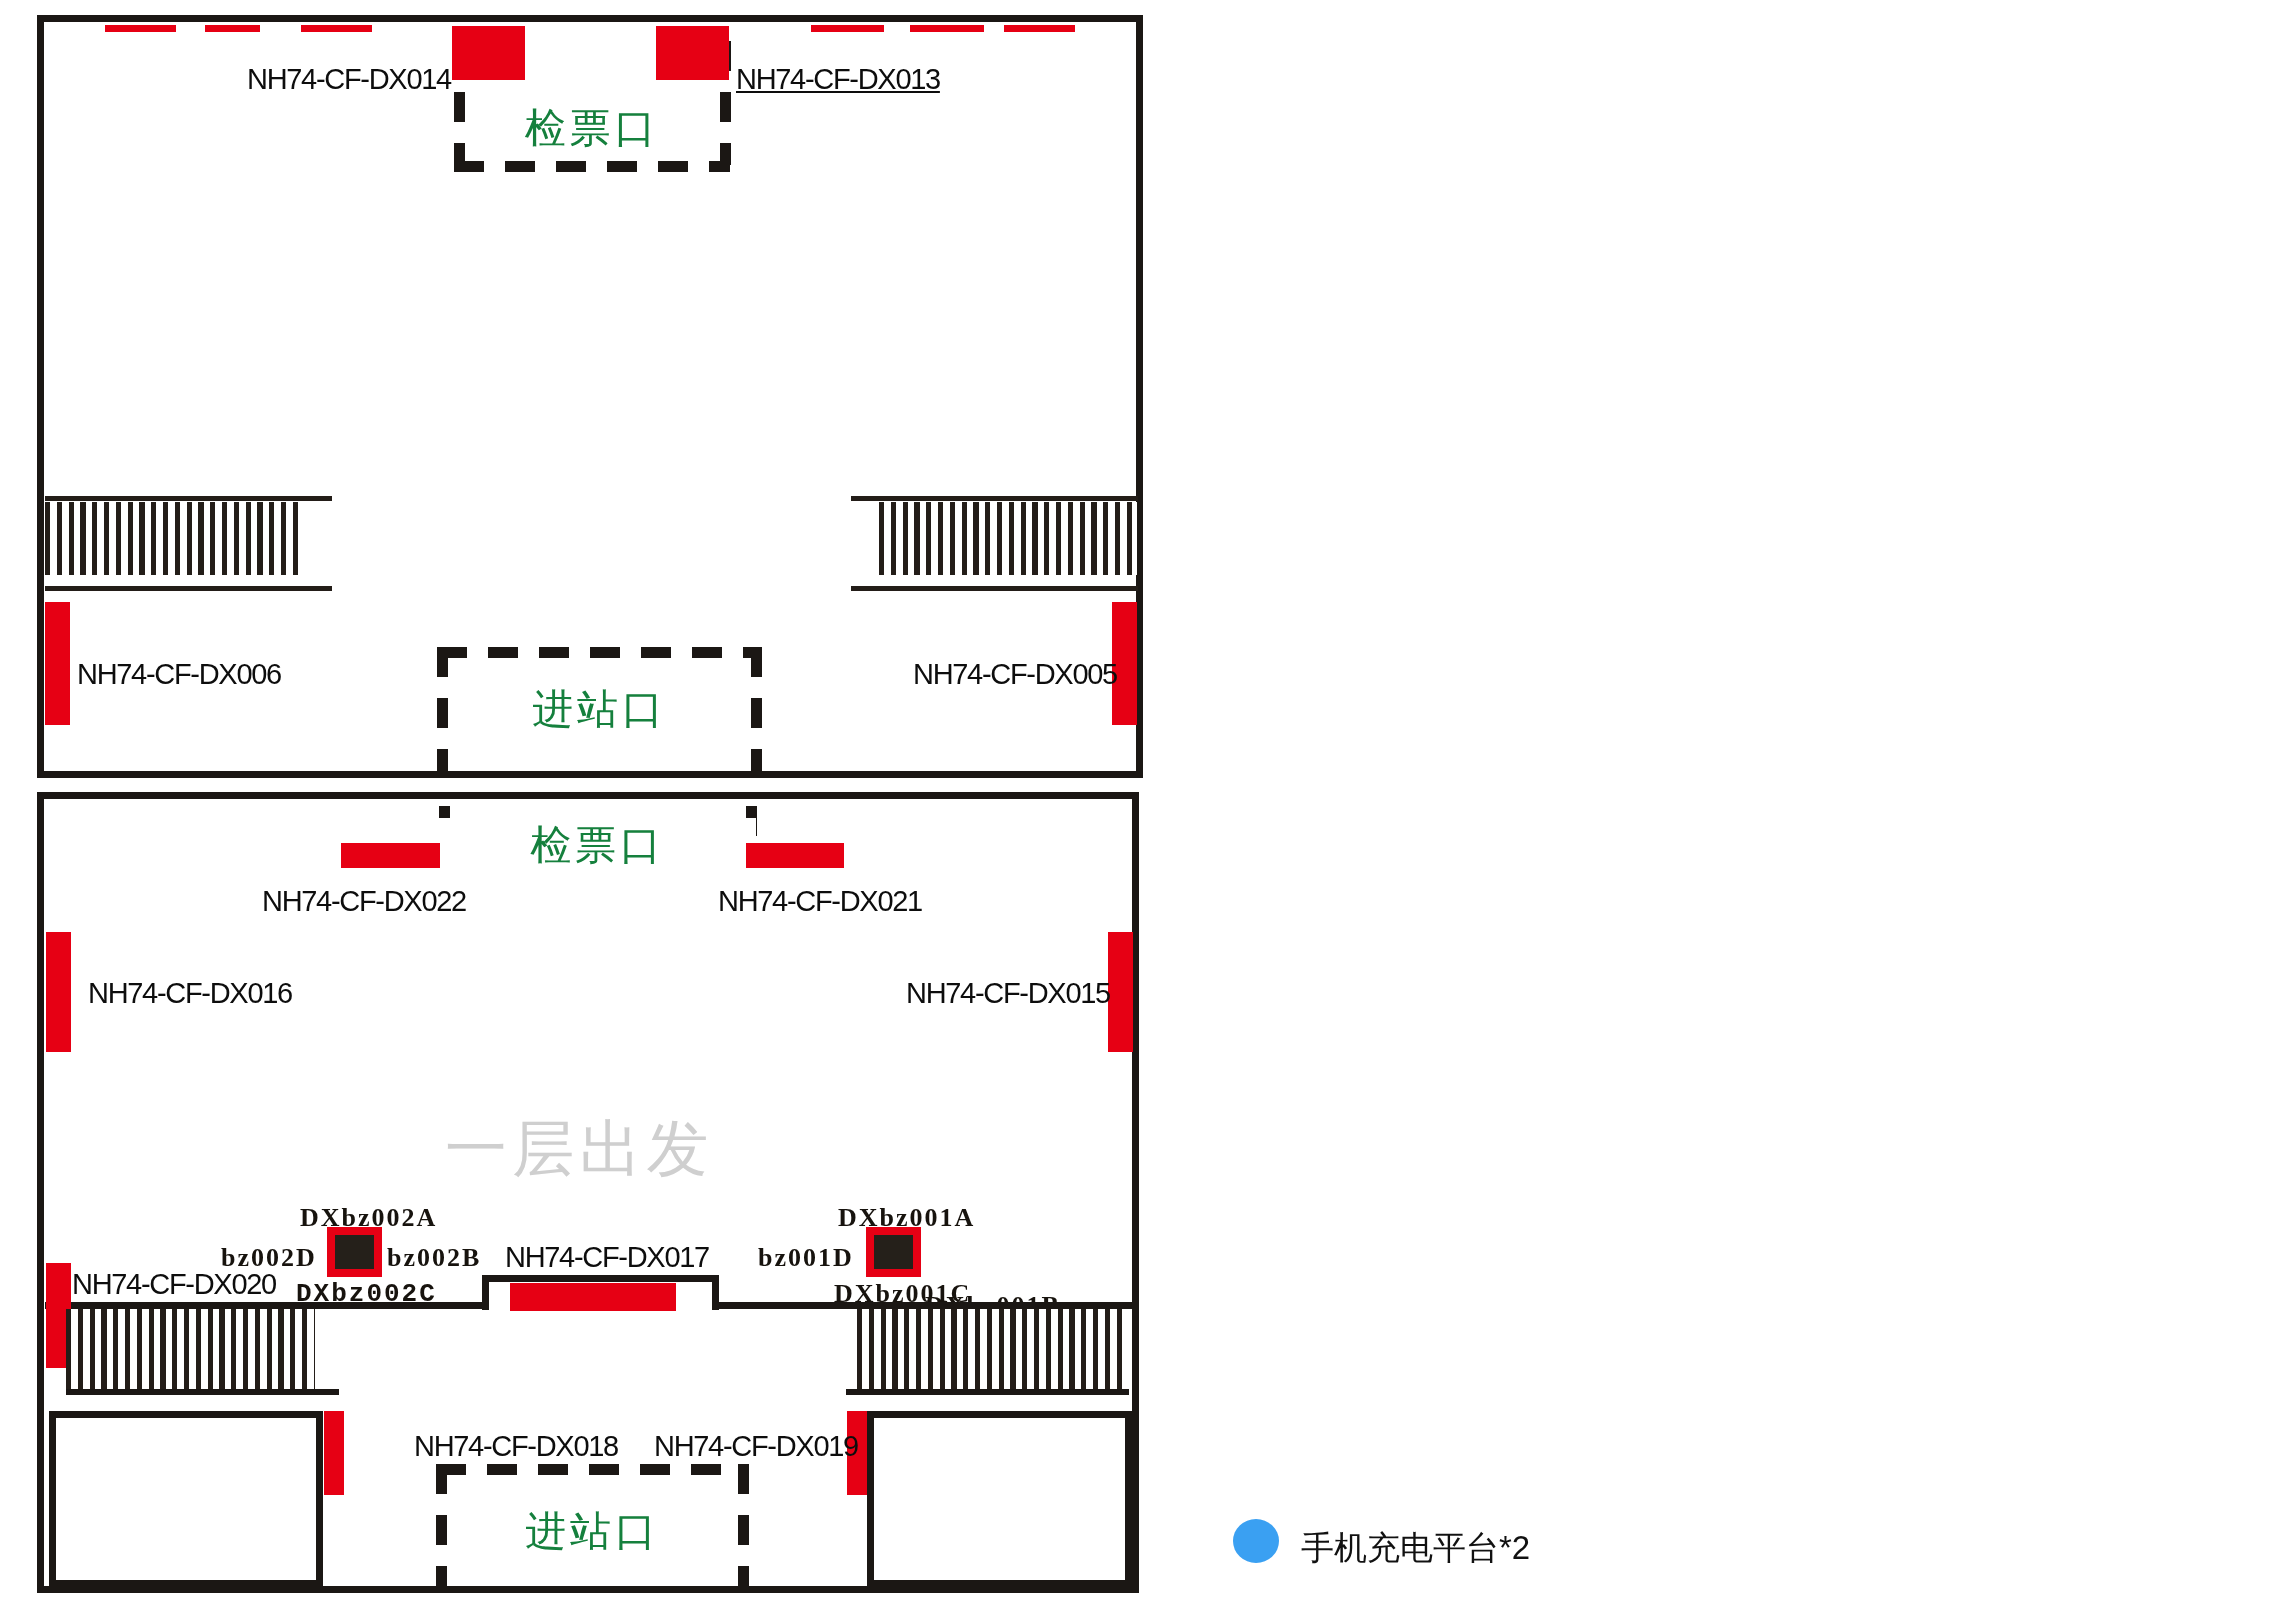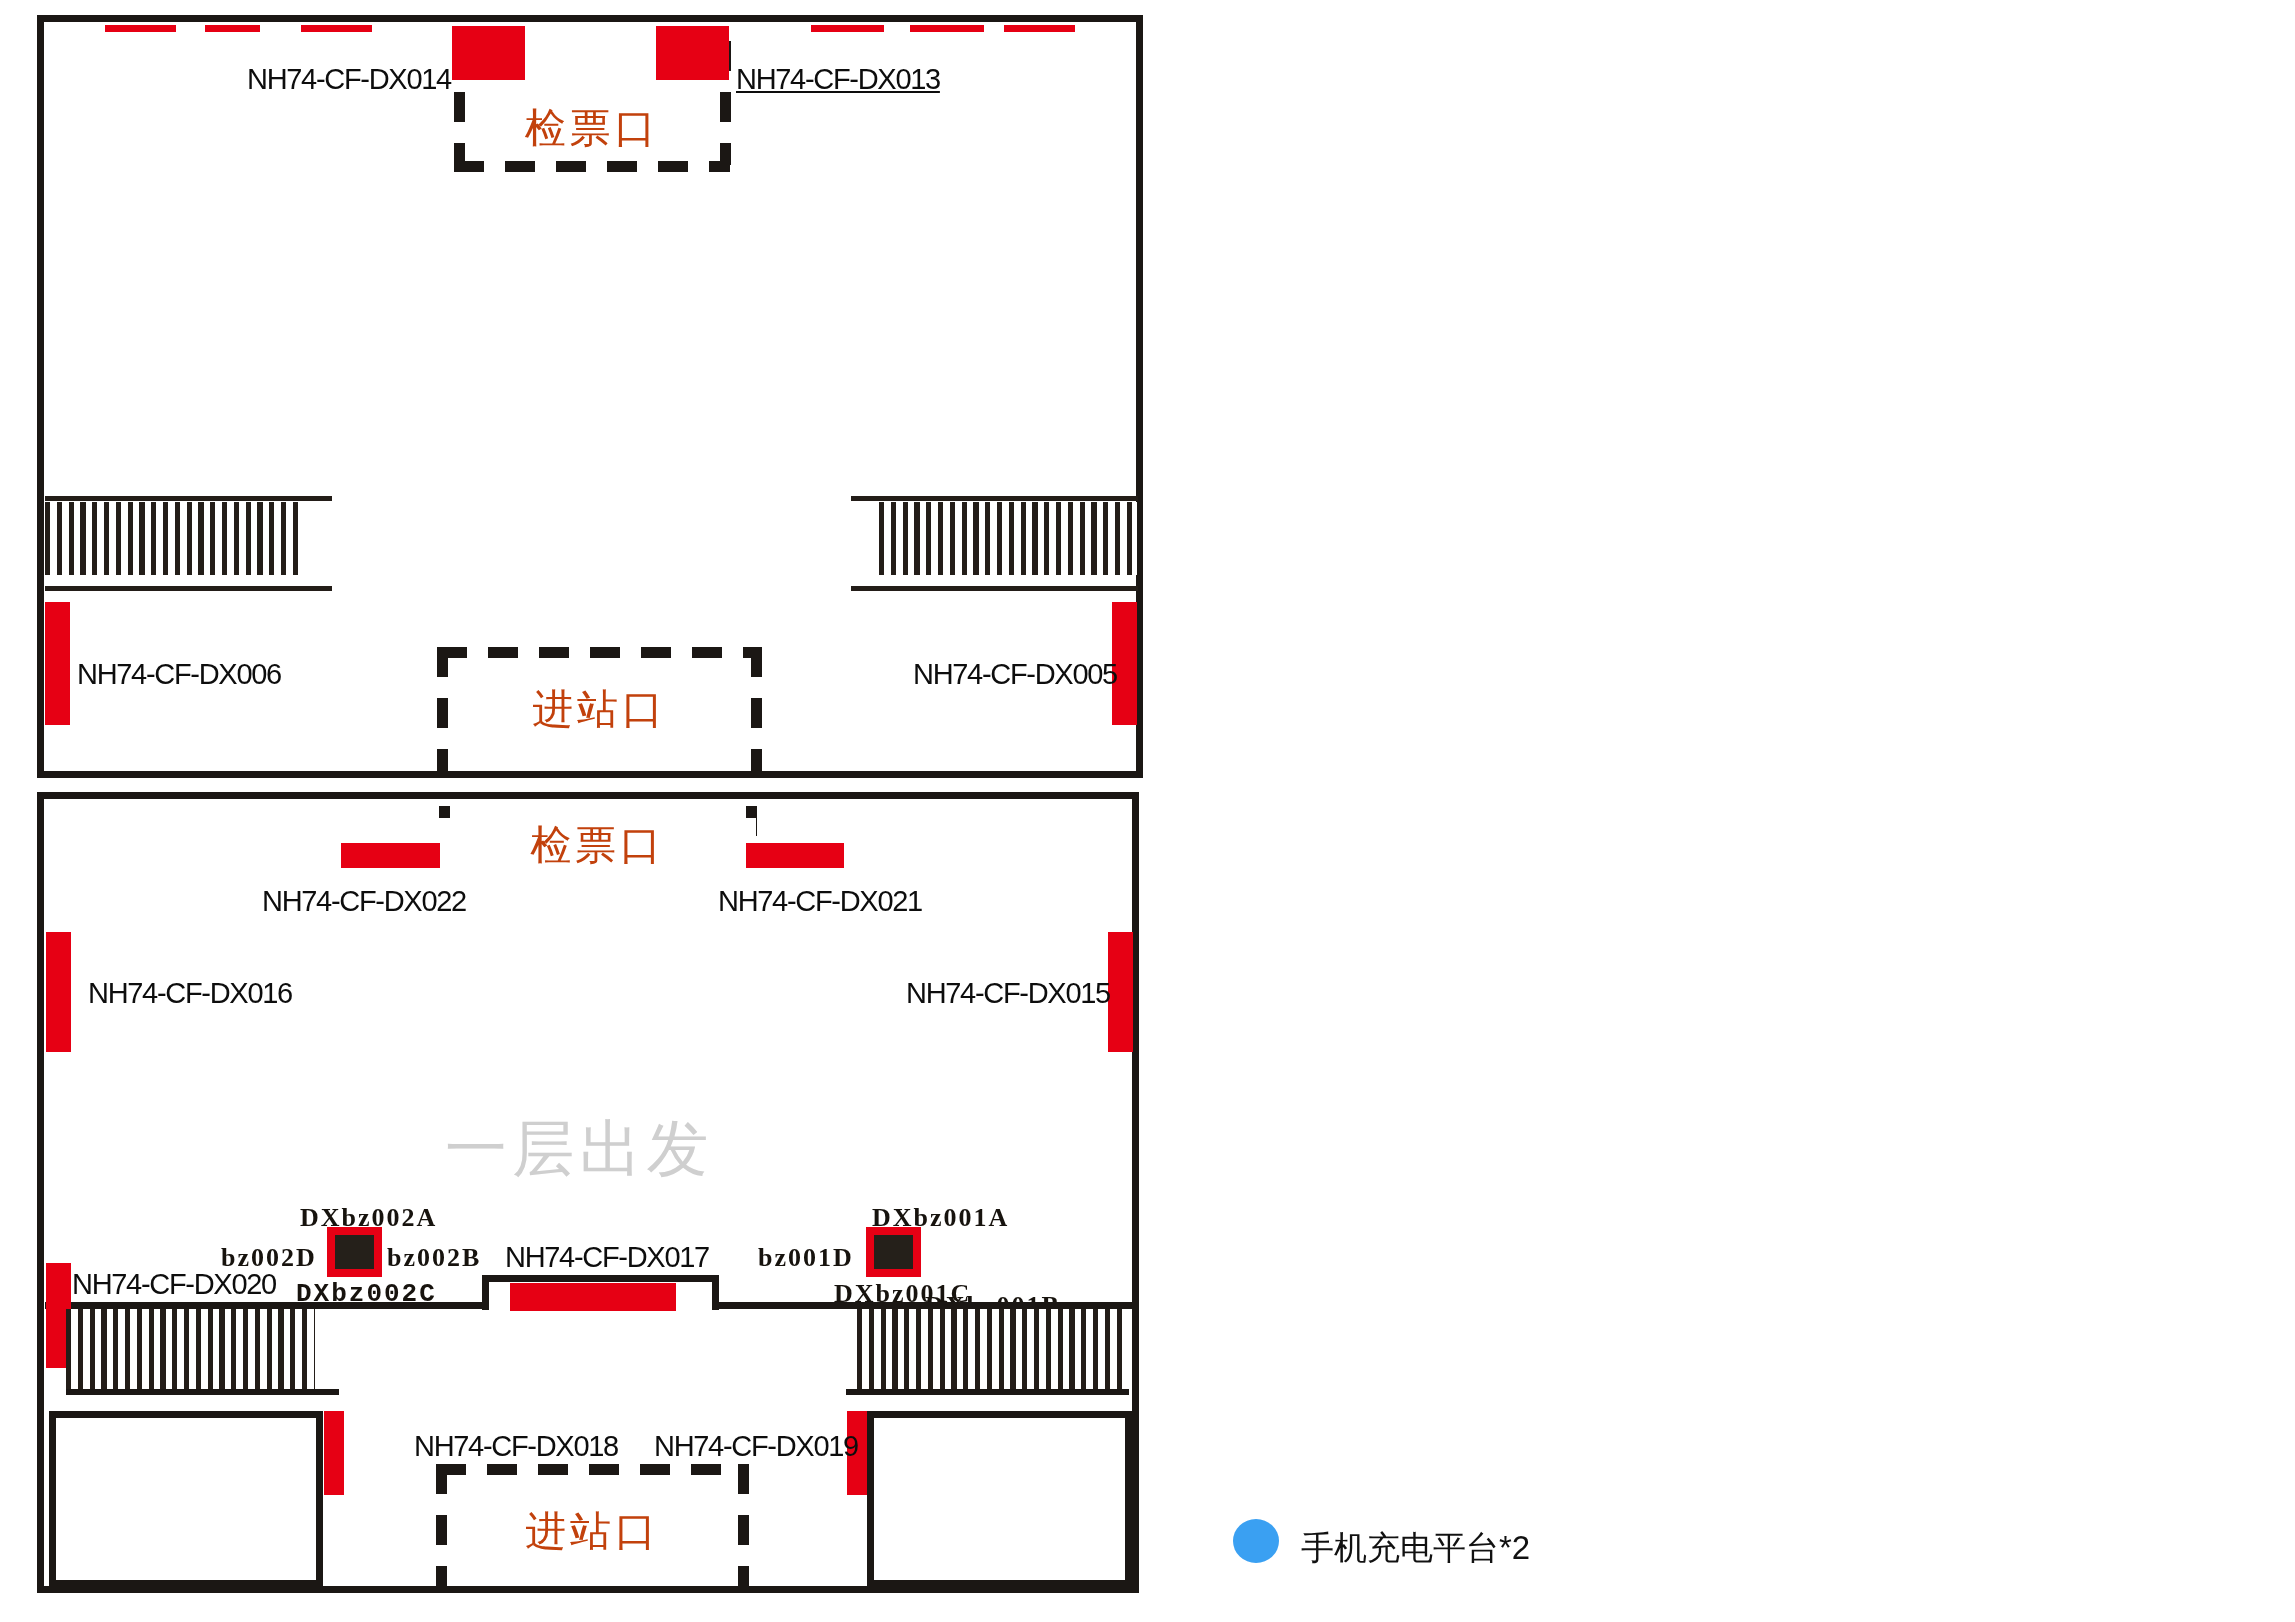--- a/index.html
+++ b/index.html
@@ -9,21 +9,21 @@
   }
   .plan{position:absolute;border:7.9px solid #1b1714;background:#ffffff;}
   .bar{position:absolute;background:#e60014;}
   .hdash{position:absolute;height:10.5px;background:repeating-linear-gradient(90deg,#1b1714 0 30px,transparent 30px 51px);}
   .vdash{position:absolute;width:10.5px;background:repeating-linear-gradient(180deg,#1b1714 0 30px,transparent 30px 51px);}
   .rails{position:absolute;border-top:5.9px solid #231d18;border-bottom:5.9px solid #231d18;background:transparent;}
   .hatch{position:absolute;background:repeating-linear-gradient(90deg,#231d18 0 5.2px,#ffffff 5.2px 11.8px);}
   .wall{position:absolute;background:#1b1714;}
   .label{position:absolute;font-size:29px;letter-spacing:-1.3px;white-space:nowrap;color:#0d0d0d;}
   .serif{position:absolute;font-family:"Liberation Serif","DejaVu Serif",serif;font-weight:bold;font-size:26px;letter-spacing:2px;white-space:nowrap;color:#17130e;}
-  .gate{position:absolute;font-size:41px;letter-spacing:3.9px;color:#c2410c;text-align:center;white-space:nowrap;}
+  .gate{position:absolute;font-size:41px;letter-spacing:3.9px;color:#15803d;text-align:center;white-space:nowrap;}
   .wm{position:absolute;font-size:62px;letter-spacing:5.2px;color:#cfcfcf;white-space:nowrap;}
   .title{position:absolute;font-size:75px;font-weight:bold;letter-spacing:1.3px;color:#000000;white-space:nowrap;}
   .fixture{position:absolute;width:39px;height:34px;border:8.5px solid #e60014;background:#25201a;}
   .box{position:absolute;border:7.2px solid #1b1714;background:#ffffff;}
   .legend-dot{position:absolute;width:46px;height:44px;border-radius:50%;background:#3aa0f2;}
   .legend-label{position:absolute;font-size:33px;color:#111111;white-space:nowrap;}
 </style>
 </head>
 <body>
 
@@ -80,21 +80,21 @@
   <div class="label" style="left:906px;top:977px;">NH74-CF-DX015</div>
 
   <div class="wm" style="left:445px;top:1107px;">一层出发</div>
 
   <div class="fixture" style="left:327px;top:1227px;"></div>
   <div class="fixture" style="left:866px;top:1227px;"></div>
   <div class="serif" style="left:300px;top:1203px;">DXbz002A</div>
   <div class="serif" style="left:221px;top:1243px;">bz002D</div>
   <div class="serif" style="left:387px;top:1243px;">bz002B</div>
   <div class="serif" style="left:296px;top:1279px;font-family:Liberation Mono, monospace;">DXbz002C</div>
-  <div class="serif" style="left:872px;top:1203px;">DXbz001A</div>
+  <div class="serif" style="left:838px;top:1203px;">DXbz001A</div>
   <div class="serif" style="left:758px;top:1243px;">bz001D</div>
   <div class="serif" style="left:925px;top:1243px;margin-top:48px;">DXbz001B</div>
   <div class="serif" style="left:834px;top:1279px;">DXbz001C</div>
   <div class="label" style="left:505px;top:1241px;">NH74-CF-DX017</div>
 
   <div class="wall" style="left:45px;top:1302px;width:437px;height:7.2px;"></div>
   <div class="wall" style="left:482px;top:1275px;width:7.2px;height:35px;"></div>
   <div class="wall" style="left:482px;top:1275px;width:237px;height:7.2px;"></div>
   <div class="wall" style="left:712px;top:1275px;width:7.2px;height:35px;"></div>
   <div class="wall" style="left:712px;top:1302px;width:421px;height:7.2px;"></div>

